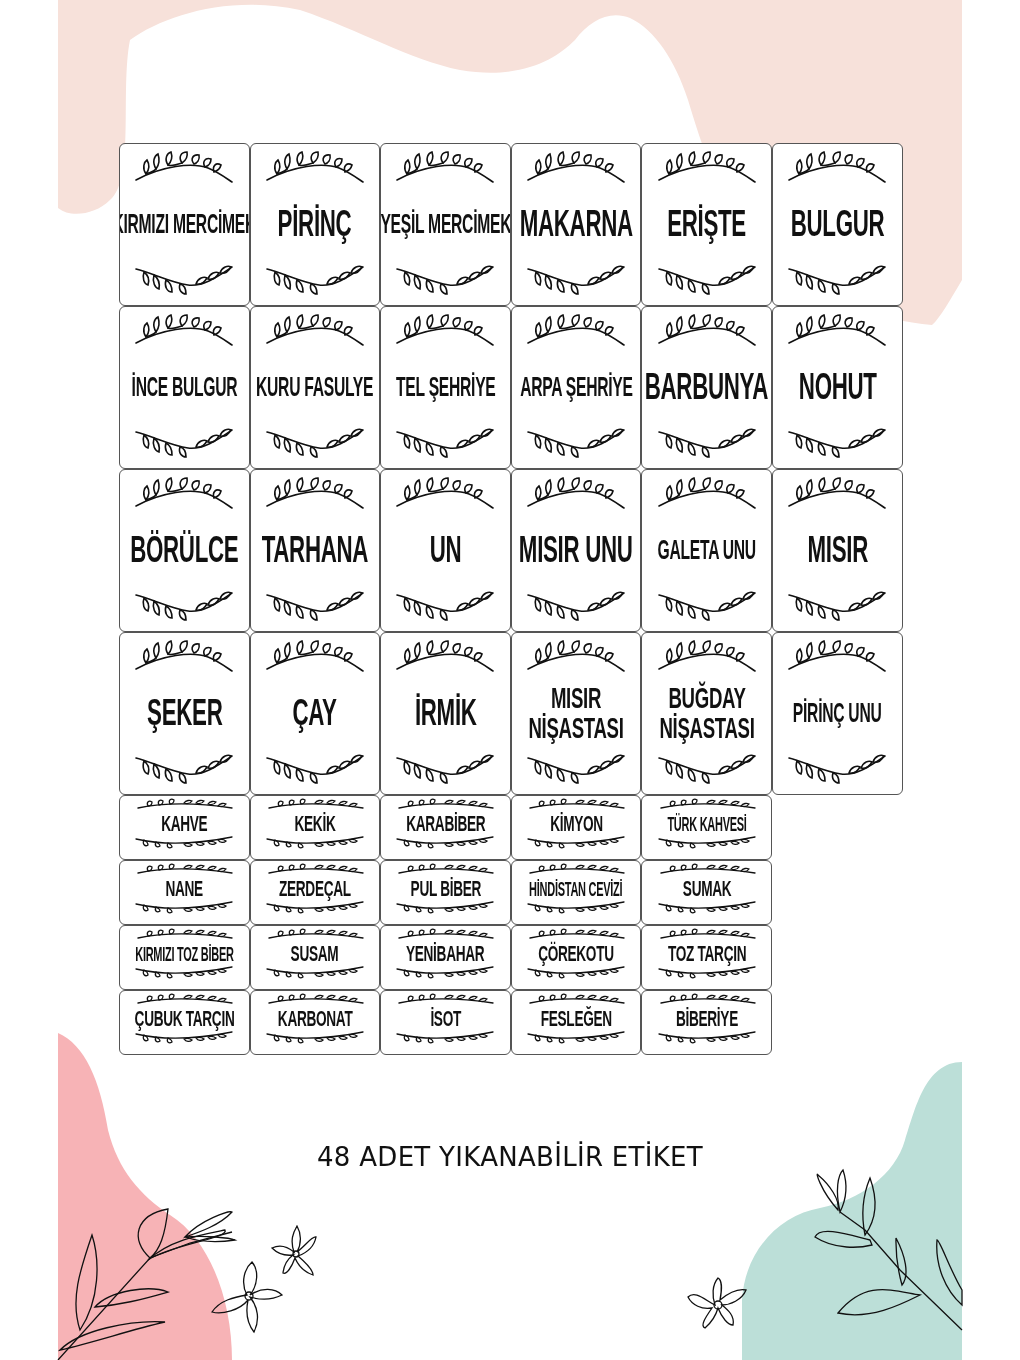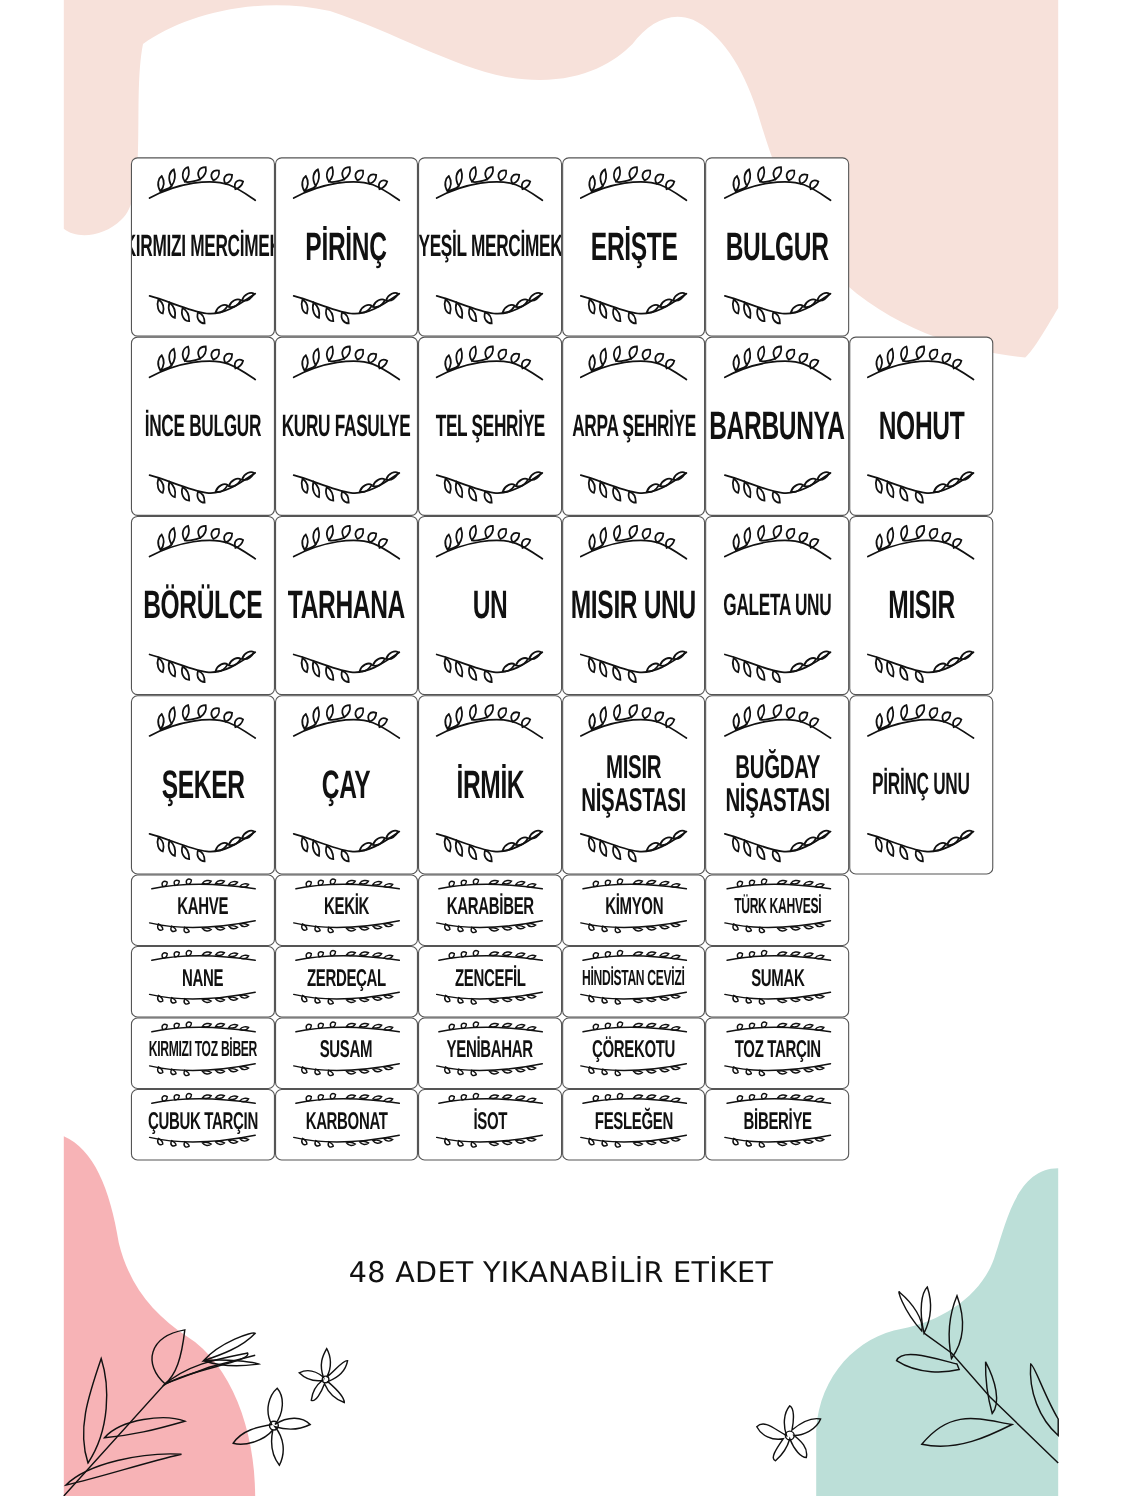--- a/index.html
+++ b/index.html
@@ -87,20 +87,29 @@
         </svg>
         <div class="name long">YEŞİL MERCİMEK</div>
         <svg class="vine" viewBox="0 0 104 34">
           <use href="#vbot"></use>
         </svg>
       </div>
     <div class="label">
         <svg class="vine" viewBox="0 0 104 34">
           <use href="#vtop"></use>
         </svg>
+        <div class="name">MAKARNA</div>
+        <svg class="vine" viewBox="0 0 104 34">
+          <use href="#vbot"></use>
+        </svg>
+      </div>
+    <div class="label">
+        <svg class="vine" viewBox="0 0 104 34">
+          <use href="#vtop"></use>
+        </svg>
         <div class="name">ERİŞTE</div>
         <svg class="vine" viewBox="0 0 104 34">
           <use href="#vbot"></use>
         </svg>
       </div>
     <div class="label">
         <svg class="vine" viewBox="0 0 104 34">
           <use href="#vtop"></use>
         </svg>
         <div class="name">BULGUR</div>
@@ -341,21 +350,21 @@
         </svg>
         <div class="name">ZERDEÇAL</div>
         <svg class="vine" viewBox="0 0 104 14">
           <use href="#sbot"></use>
         </svg>
       </div>
     <div class="label">
         <svg class="vine" viewBox="0 0 104 14">
           <use href="#stop"></use>
         </svg>
-        <div class="name">ZENCEFİL</div>
+        <div class="name">PUL BİBER</div>
         <svg class="vine" viewBox="0 0 104 14">
           <use href="#sbot"></use>
         </svg>
       </div>
     <div class="label">
         <svg class="vine" viewBox="0 0 104 14">
           <use href="#stop"></use>
         </svg>
         <div class="name long">HİNDİSTAN CEVİZİ</div>
         <svg class="vine" viewBox="0 0 104 14">

